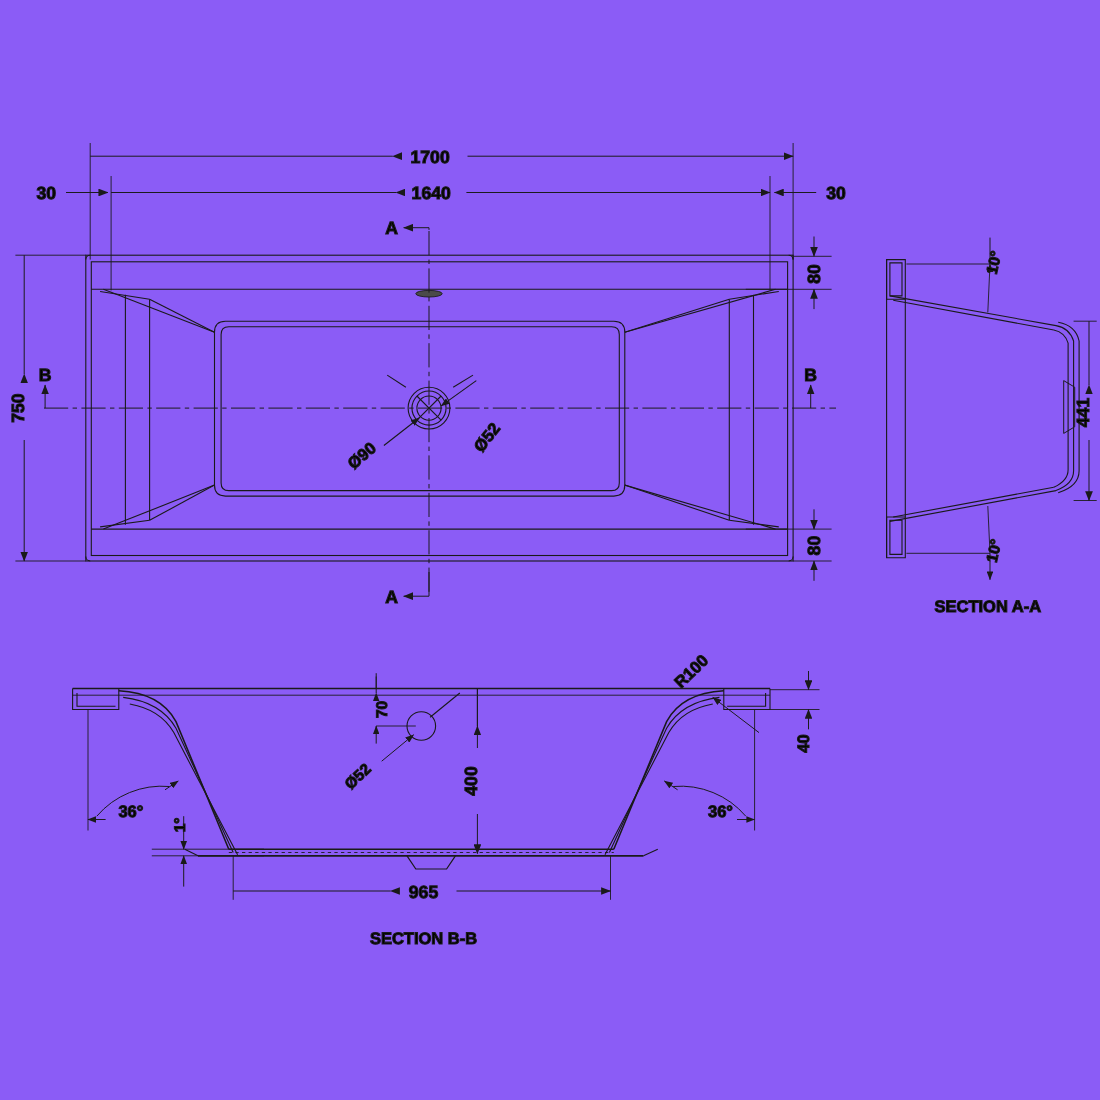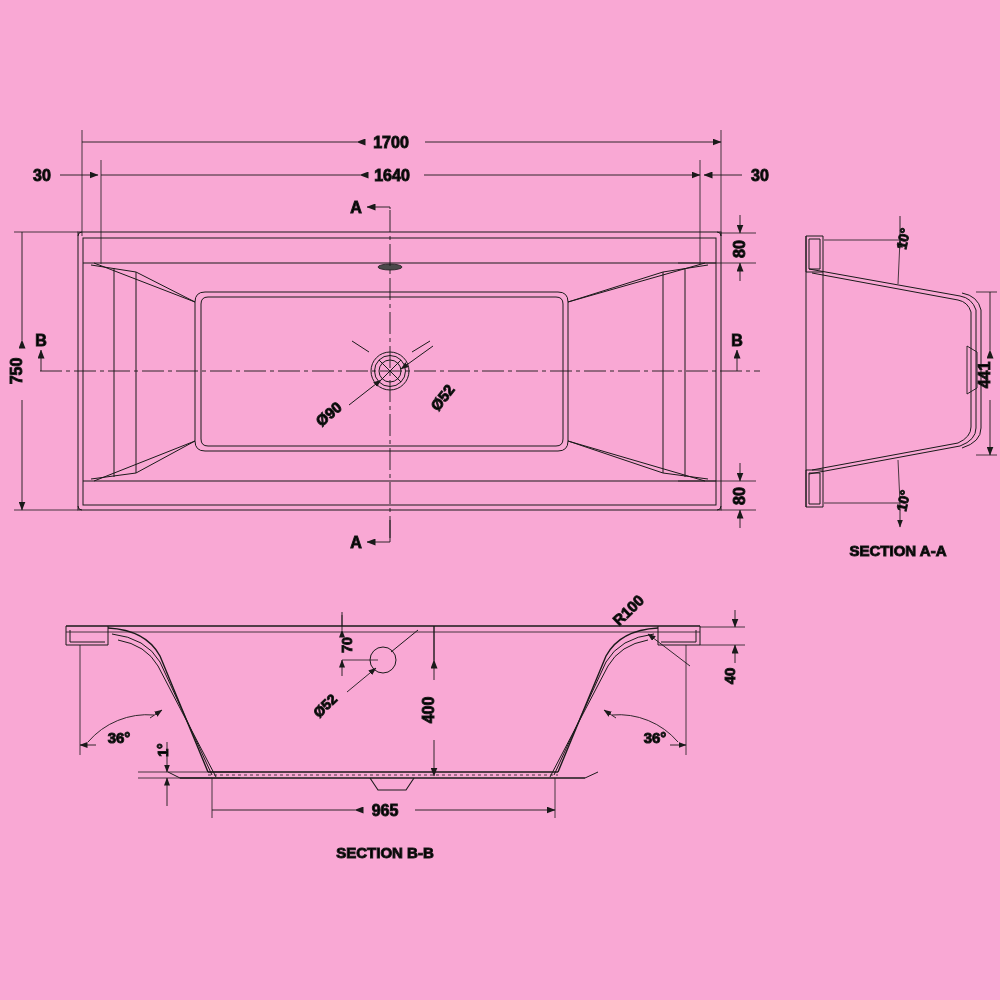--- a/index.html
+++ b/index.html
@@ -1,17 +1,17 @@
 <!DOCTYPE html>
 <html><head>
 <meta charset="utf-8">
 <style>
   html,body{margin:0;padding:0;background:#fff;}
   body{width:1000px;height:1000px;font-family:"Liberation Sans",sans-serif;}
-  #sheet{position:relative;width:1000px;height:1000px;background:#f9a8d4;overflow:hidden;}
+  #sheet{position:relative;width:1000px;height:1000px;background:#8b5cf6;overflow:hidden;}
   svg{display:block;}
   .txt{font-family:"Liberation Sans",sans-serif;font-weight:bold;fill:#000;}
 </style>
 </head>
 <body>
 
 <div id="sheet">
 <svg width="1000" height="1000" viewBox="0 0 1000 1000">
   <defs>
     <marker id="ar" markerWidth="9" markerHeight="7" refX="8.5" refY="3.5" orient="auto" markerUnits="userSpaceOnUse">

